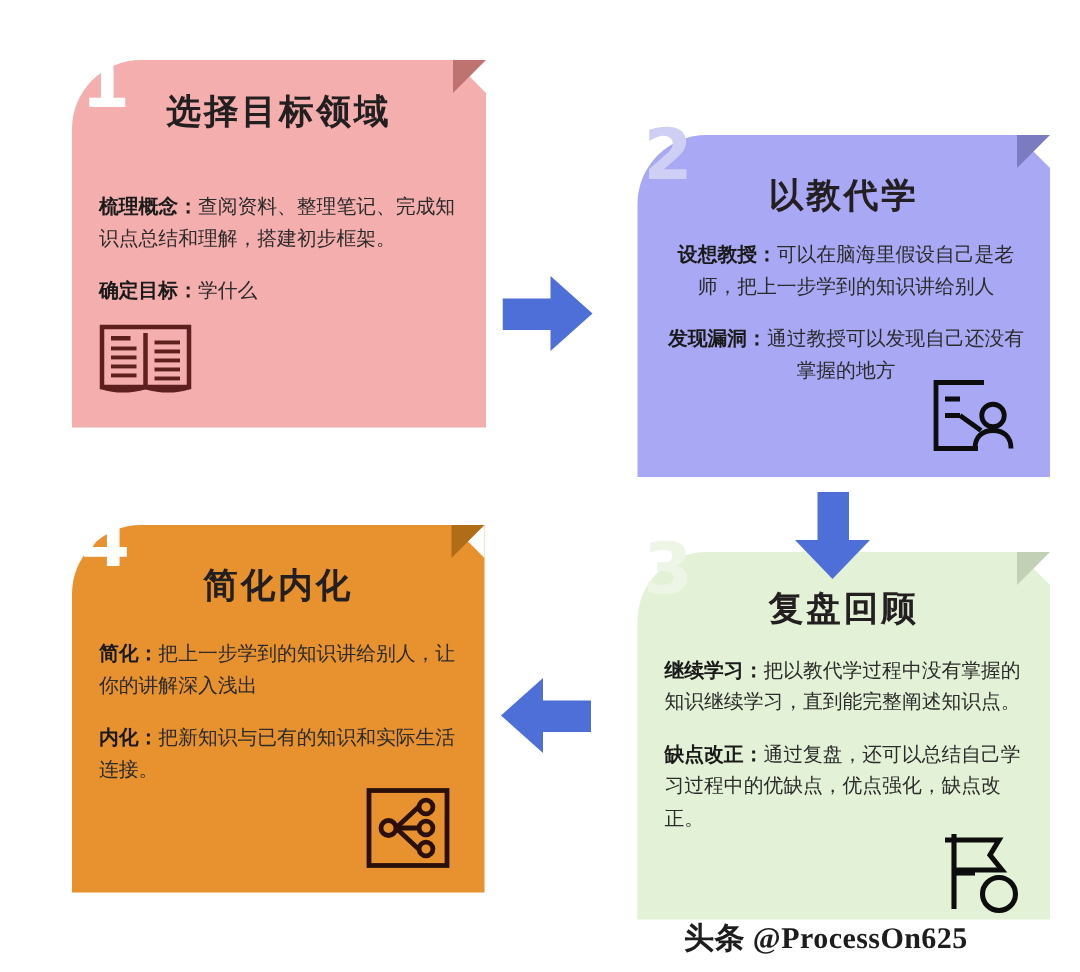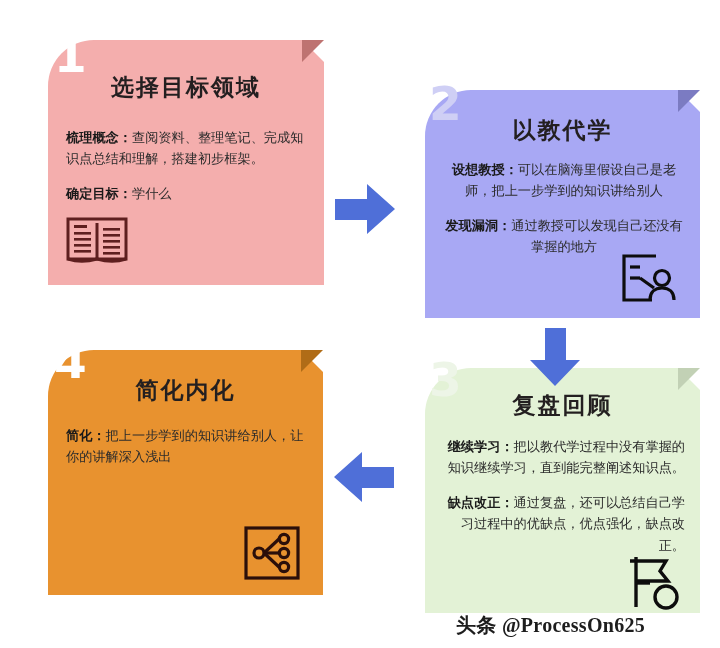--- a/index.html
+++ b/index.html
@@ -91,21 +91,21 @@
     border-width: 0 22px 22px 0;
     border-color: transparent #ffffff transparent transparent;
   }
   #card1 .fold {
     position: absolute; top: 0; right: 0; width: 0; height: 0;
     border-style: solid; border-width: 22px 22px 0 0;
     border-color: #BE7371 transparent transparent transparent;
     z-index: 3;
   }
   #card1 .card-num { left: 6px;  top: -8px; }
-  #card1 .card-title { top: 32px; }
+  #card1 .card-title { top: 19px; }
   #card1 .card-text { left: 18px; top: 87px; width: 244px; }
 
   
   #card2 { left: 425px; top: 90px; width: 275px; height: 228px; }
   #card2 .card-body { background: #A8A8F4; }
   #card2 .card-body::after {
     border-width: 0 22px 22px 0;
     border-color: transparent #ffffff transparent transparent;
   }
   #card2 .fold {
@@ -126,21 +126,21 @@
     border-color: transparent #ffffff transparent transparent;
   }
   #card3 .fold {
     position: absolute; top: 0; right: 0; width: 0; height: 0;
     border-style: solid; border-width: 22px 22px 0 0;
     border-color: #C2D1B5 transparent transparent transparent;
     z-index: 3;
   }
   #card3 .card-num { left: 4px; top: -12px; color: #EDF5E7; }
   #card3 .card-title { top: 22px; }
-  #card3 .card-text { left: 18px; top: 68px; width: 242px; text-align: right; }
+  #card3 .card-text { left: 18px; top: 68px; width: 242px; }
 
   
   #card4 { left: 48px; top: 350px; width: 275px; height: 245px; }
   #card4 .card-body { background: #E8922F; }
   #card4 .card-body::after {
     border-width: 0 22px 22px 0;
     border-color: transparent #ffffff transparent transparent;
   }
   #card4 .fold {
     position: absolute; top: 0; right: 0; width: 0; height: 0;
@@ -282,20 +282,23 @@
     <div class="fold"></div>
 
     <div class="card-num">4</div>
 
     <div class="card-title">简化内化</div>
 
     <div class="card-text">
       <p class="para">
         <span class="lbl">简化：</span><span>把上一步学到的知识讲给别人，让你的讲解深入浅出</span>
       </p>
+      <p class="para">
+        <span class="lbl">内化：</span><span>把新知识与已有的知识和实际生活连接。</span>
+      </p>
     </div>
 
     <div class="card-icon" style="right:22px; bottom:10px;">
       <svg width="58" height="56" viewBox="0 0 58 56">
         <g fill="none" stroke="#2B0F0A" stroke-width="3.2">
           <rect x="3" y="3" width="52" height="50"></rect>
           <circle cx="16" cy="28" r="5"></circle>
           <circle cx="41" cy="14" r="4.6"></circle>
           <circle cx="41" cy="28" r="4.6"></circle>
           <circle cx="41" cy="42" r="4.6"></circle>

